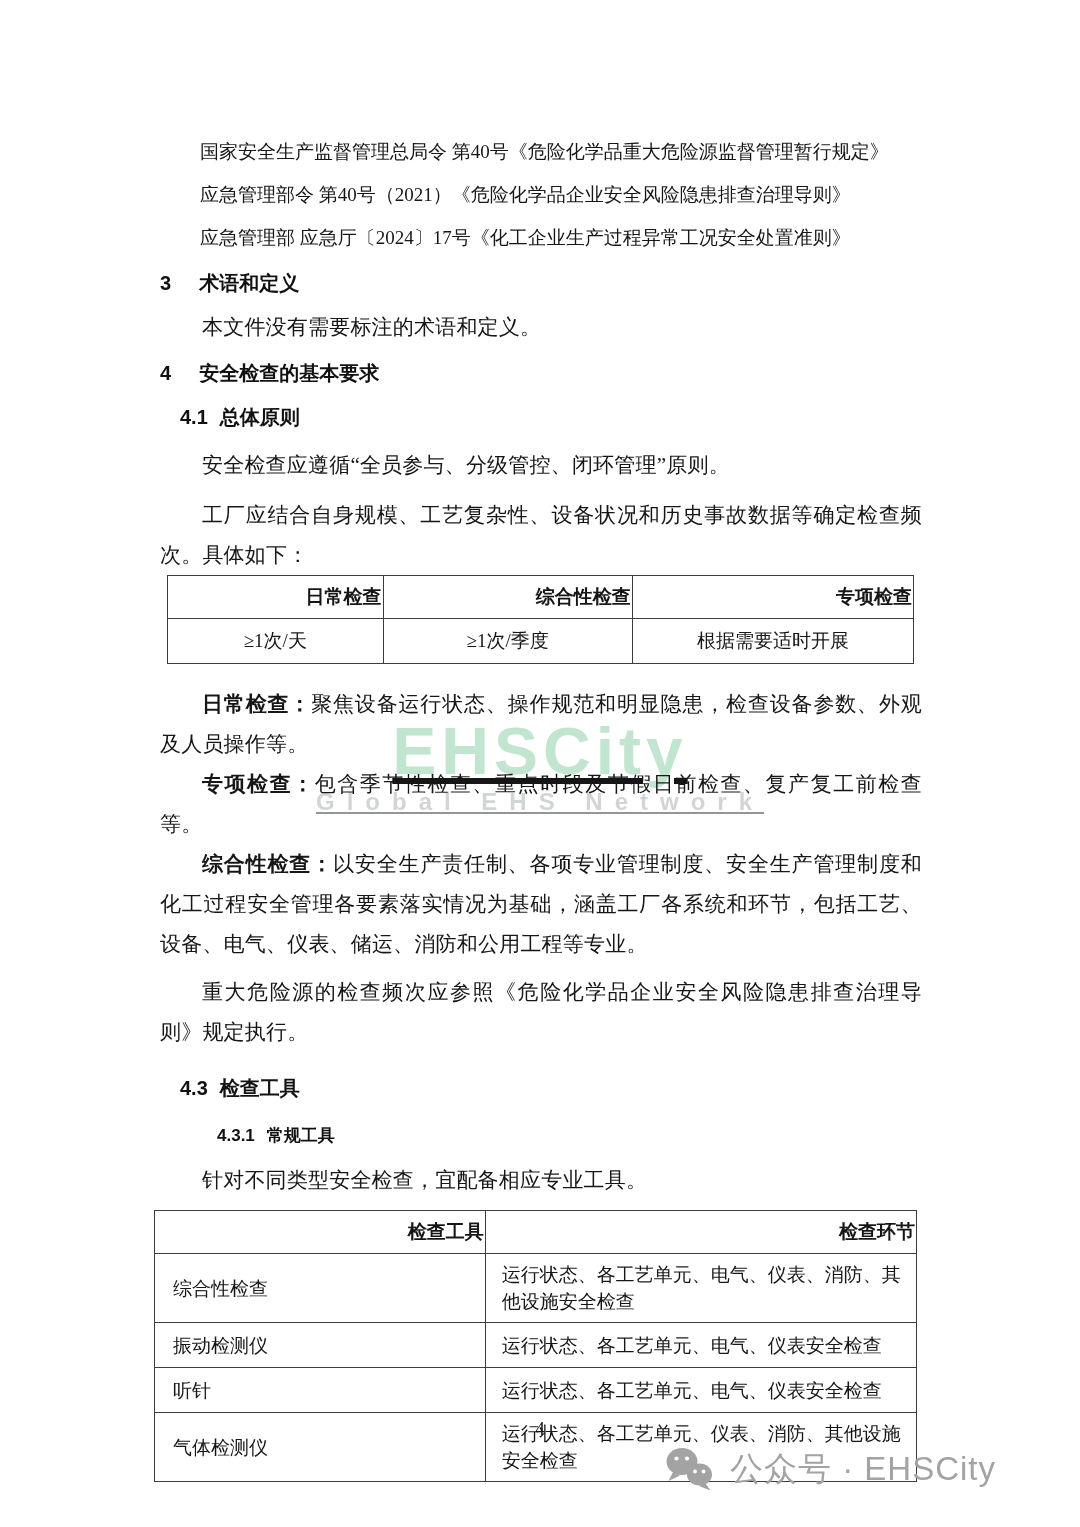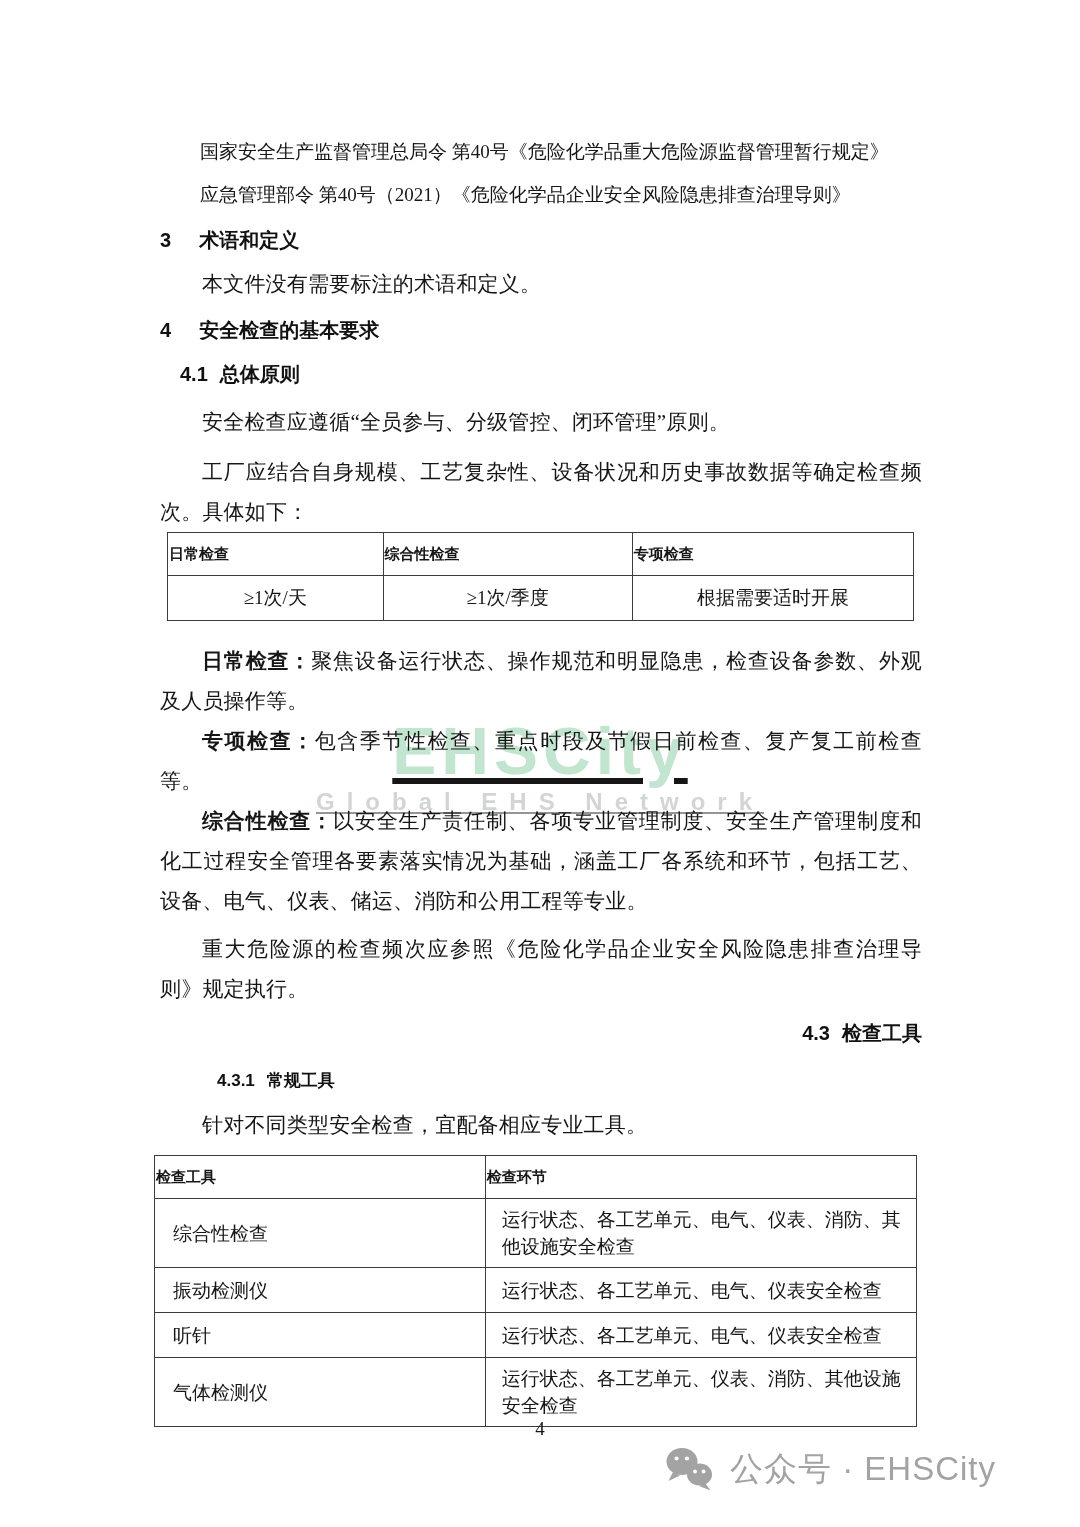--- a/index.html
+++ b/index.html
@@ -36,31 +36,31 @@
   #h-basic   { margin-top:12px; }
   #h-41      { margin-top:16px; }
   #p-41      { margin-top:14px; }
   #h-42      { margin-top:10px; }
   #p-42      { margin-top:10px; }
   #t-freq    { margin-top:0px; }
   #p-daily   { margin-top:20px; }
   #p-comp    { margin-top:0px; }
   #p-special { margin-top:0px; }
   #p-major   { margin-top:8px; }
-  #h-43      { margin-top:10px;text-align:right; }
+  #h-43      { margin-top:22px; }
   #h-431     { margin-top:20px; }
   #p-431     { margin-top:10px; }
   #t-tools   { margin-top:10px; }
 
   
   table { border-collapse:collapse; font-size:19px; color:#161616; }
   th, td { border:1.5px solid #3c3c3c; }
   th {
     font-family:Liberation Serif, serif; font-weight:700;
-    text-align:left; height:40px; font-size:15px;
+    text-align:right; height:40px; font-size:19px;
   }
   #t-freq { margin-left:7px; width:747px; table-layout:fixed; }
   #t-freq td { text-align:center; height:42px; }
   #t-tools { margin-left:-6px; width:763px; table-layout:fixed; }
   #t-tools td { vertical-align:middle; line-height:27px; padding:7px 8px 7px 16px; text-align:left; }
   #t-tools td.tool { padding-left:18px; }
   .row-tall td { height:40px; }
   .row-short td { height:30px; }
 
   
@@ -97,20 +97,21 @@
 
   <div class="watermark">
     <div class="wm-main" style="color:#c2e5cf;">EHSCity</div>
     <div class="wm-sub" style="color:#9aa49e;">Global EHS Network</div>
   </div>
 
   <div class="content">
 
     <p class="ref">国家安全生产监督管理总局令 第40号《危险化学品重大危险源监督管理暂行规定》</p>
     <p class="ref">应急管理部令 第40号（2021）《危险化学品企业安全风险隐患排查治理导则》</p>
+    <p class="ref">应急管理部 应急厅〔2024〕17号《化工企业生产过程异常工况安全处置准则》</p>
 
     <h2 class="h-l1" id="h-terms"><span class="hnum">3</span><span>术语和定义</span></h2>
     <p class="para" id="p-terms">本文件没有需要标注的术语和定义。</p>
 
     <h2 class="h-l1" id="h-basic"><span class="hnum">4</span><span>安全检查的基本要求</span></h2>
 
     <h3 class="h-l2" id="h-41"><span class="hnum">4.1</span><span>总体原则</span></h3>
     <p class="para" id="p-41">安全检查应遵循“全员参与、分级管控、闭环管理”原则。</p>
 
     <p class="para" id="p-42">工厂应结合自身规模、工艺复杂性、设备状况和历史事故数据等确定检查频次。具体如下：</p>

